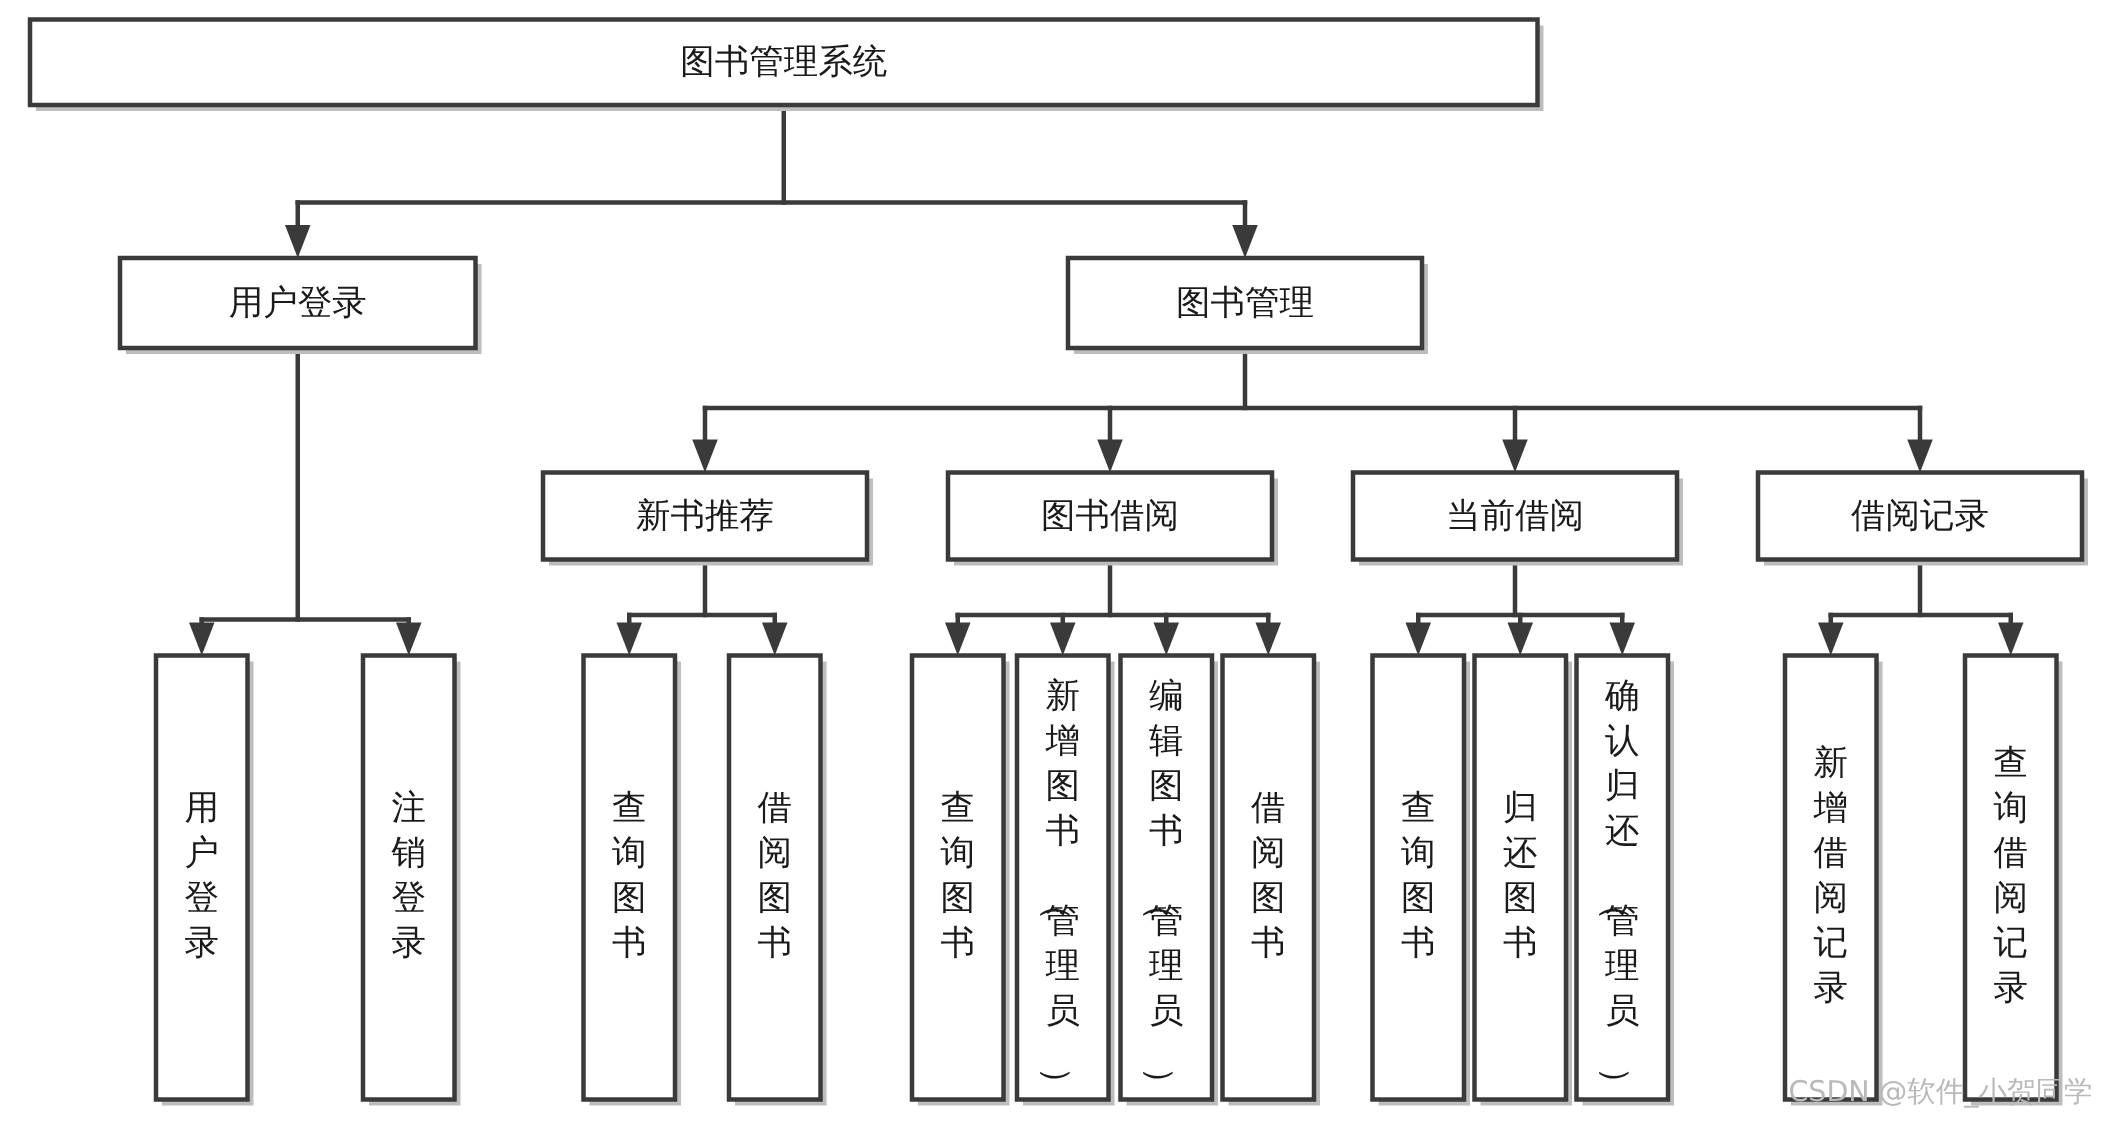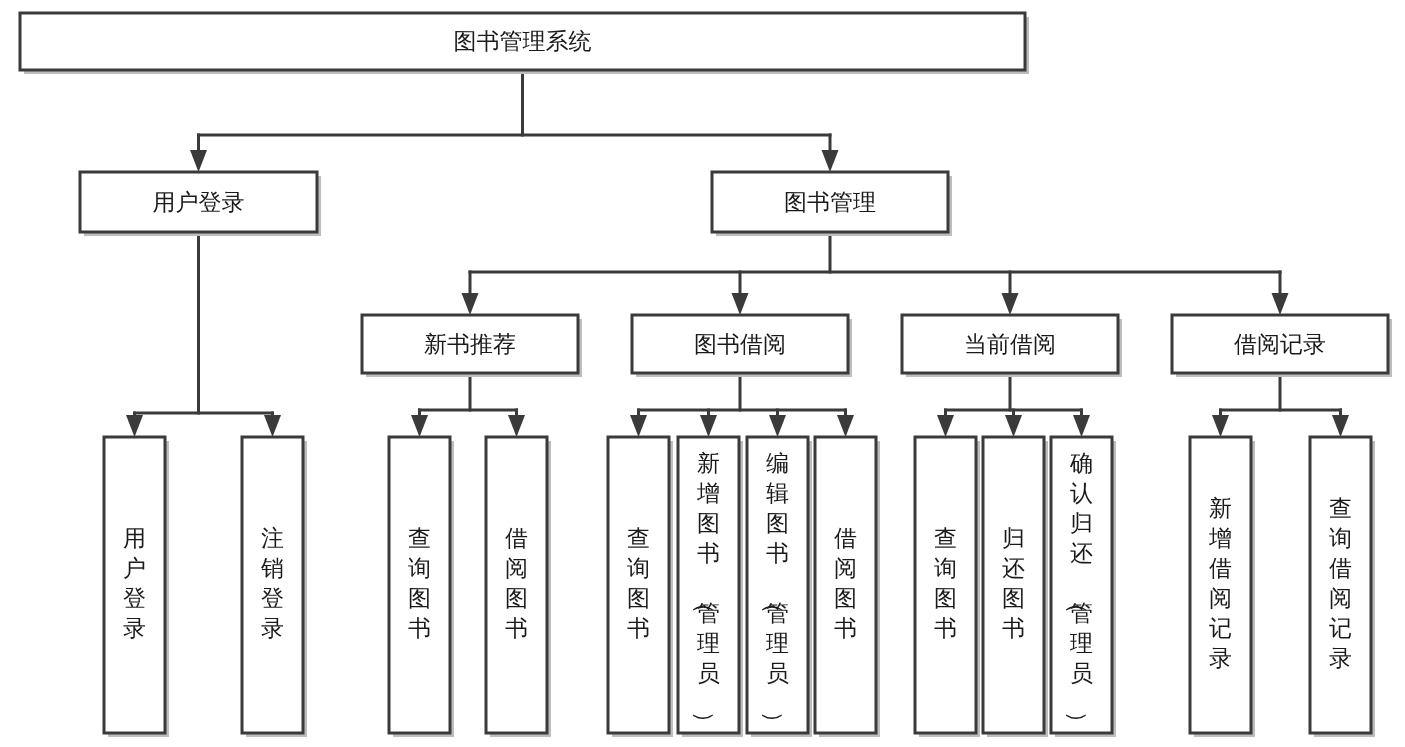--- a/index.html
+++ b/index.html
@@ -224,13 +224,14 @@
           <rect class="node-rect" x="1190" y="437" width="61" height="296"></rect>
           <text class="node-label-vert" x="1220.5" y="516"><tspan x="1220.5" dy="0">新</tspan><tspan x="1220.5" dy="30">增</tspan><tspan x="1220.5" dy="30">借</tspan><tspan x="1220.5" dy="30">阅</tspan><tspan x="1220.5" dy="30">记</tspan><tspan x="1220.5" dy="30">录</tspan></text>
         </g>
         <g>
           <rect class="node-shadow" x="1314" y="441" width="61" height="296"></rect>
           <rect class="node-rect" x="1310" y="437" width="61" height="296"></rect>
           <text class="node-label-vert" x="1340.5" y="516"><tspan x="1340.5" dy="0">查</tspan><tspan x="1340.5" dy="30">询</tspan><tspan x="1340.5" dy="30">借</tspan><tspan x="1340.5" dy="30">阅</tspan><tspan x="1340.5" dy="30">记</tspan><tspan x="1340.5" dy="30">录</tspan></text>
         </g>
       </g>
   </svg>
+  <div class="watermark">CSDN @软件_小贺同学</div>
 </div>
 
 </body></html>

